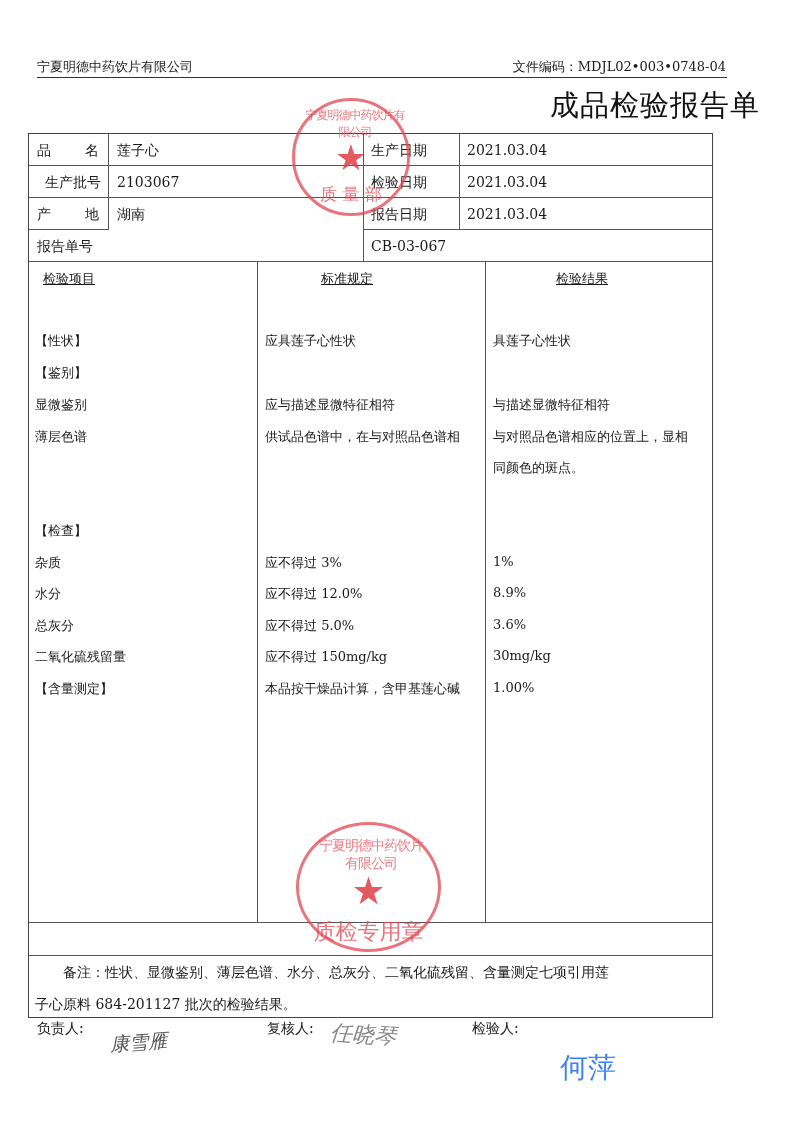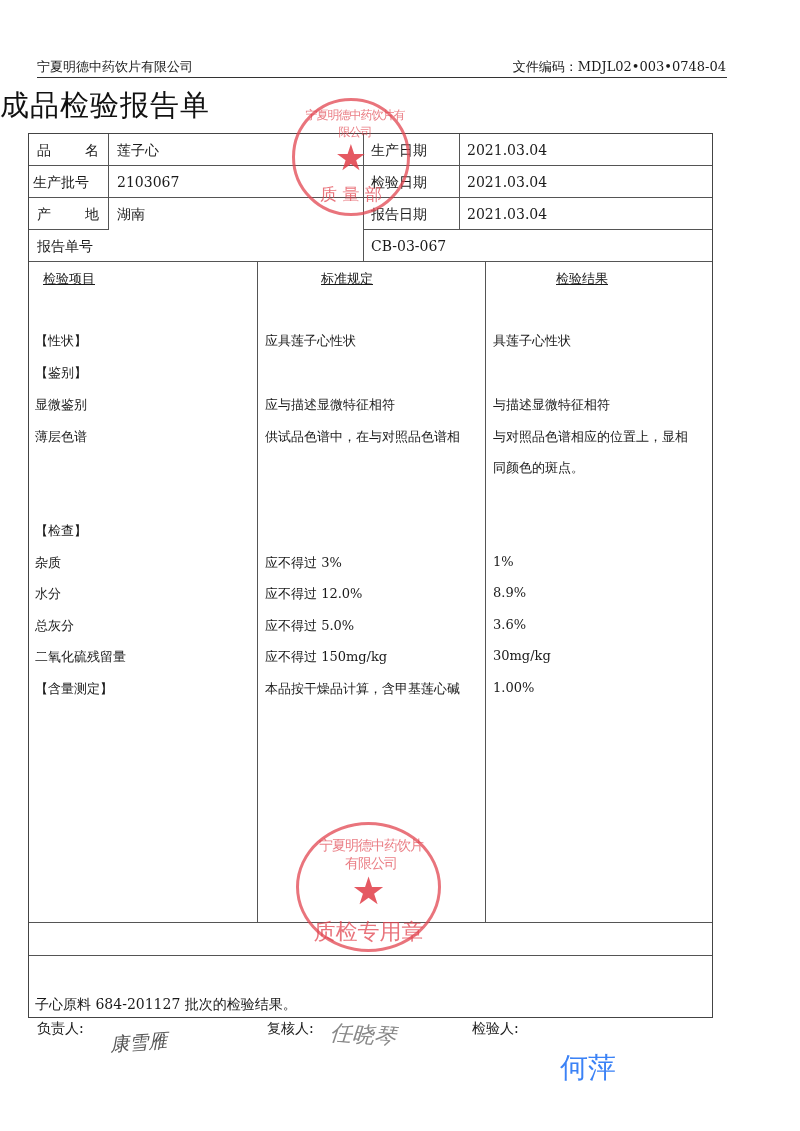--- a/index.html
+++ b/index.html
@@ -2,21 +2,21 @@
 <html><head>
 <meta charset="utf-8">
 <style>
   html, body { margin: 0; padding: 0; background: #ffffff; }
   body { width: 800px; height: 1131px; position: relative; overflow: hidden;
          font-family: "DejaVu Serif", "Liberation Serif", serif; color: #1a1a1a; }
   .abs { position: absolute; }
   .hdr-left { left: 37px; top: 58px; font-size: 13px; }
   .hdr-right { right: 74px; top: 58px; font-size: 13px; }
   .hdr-line { left: 37px; top: 77px; width: 690px; height: 0; border-top: 1.5px solid #333; }
-  .title { left: 0; width: 760px; top: 86px; text-align: left; font-size: 29px; letter-spacing: 1px; color: #111; }
+  .title { left: 0; width: 760px; top: 86px; text-align: right; font-size: 29px; letter-spacing: 1px; color: #111; }
 
   .table { left: 28px; top: 133px; width: 685px; height: 885px; border: 1.2px solid #444; box-sizing: border-box; }
   .hline { position: absolute; left: 0; right: 0; height: 0; border-top: 1.2px solid #555; }
   .vline { position: absolute; width: 0; border-left: 1.2px solid #555; }
   .cell { position: absolute; font-size: 14px; line-height: 32px; white-space: nowrap; }
   .label-spread { display: flex; justify-content: space-between; width: 62px; }
 
   .col-head { position: absolute; font-size: 13px; text-decoration: underline; }
   .row-text { position: absolute; font-size: 13px; white-space: nowrap; }
 
@@ -54,21 +54,21 @@
   <div class="vline" style="left:228px;top:128px;height:660px"></div>
   <div class="vline" style="left:456px;top:128px;height:660px"></div>
 
   <div class="cell" style="left:8px;top:0">
     <span class="label-spread">
         <span>品</span>
         <span>名</span>
       </span>
   </div>
   <div class="cell" style="left:88px;top:0">莲子心</div>
-  <div class="cell" style="left:4px;top:32px">生产批号</div>
+  <div class="cell" style="left:16px;top:32px">生产批号</div>
   <div class="cell" style="left:88px;top:32px">2103067</div>
   <div class="cell" style="left:8px;top:64px">
     <span class="label-spread">
         <span>产</span>
         <span>地</span>
       </span>
   </div>
   <div class="cell" style="left:88px;top:64px">湖南</div>
   <div class="cell" style="left:8px;top:96px">报告单号</div>
   <div class="cell" style="left:342px;top:96px">CB-03-067</div>
@@ -115,20 +115,21 @@
 
   <div class="row-text" style="left:6px;top:514px">二氧化硫残留量</div>
   <div class="row-text" style="left:236px;top:514px">应不得过 150mg/kg</div>
   <div class="row-text" style="left:464px;top:514px">30mg/kg</div>
 
   <div class="row-text" style="left:6px;top:546px">【含量测定】</div>
   <div class="row-text" style="left:236px;top:546px">本品按干燥品计算，含甲基莲心碱</div>
   <div class="row-text" style="left:464px;top:546px">1.00%</div>
 
 
+  <div class="row-text" style="left:34px;top:830px;font-size:14px">备注：性状、显微鉴别、薄层色谱、水分、总灰分、二氧化硫残留、含量测定七项引用莲</div>
   <div class="row-text" style="left:6px;top:862px;font-size:14px">子心原料 684-201127 批次的检验结果。</div>
 </div>
 
 <div class="stamp" style="left:292px;top:98px;width:118px;height:118px">
   <div class="arc" style="left:10px;top:6px;width:100px;text-align:center;font-size:12px;letter-spacing:-1px">宁夏明德中药饮片有限公司</div>
   <div class="star" style="top:36px;font-size:36px">★</div>
   <div class="bottom" style="top:82px;font-size:17px">质 量 部</div>
 </div>
 
 <div class="stamp" style="left:296px;top:822px;width:145px;height:130px">

